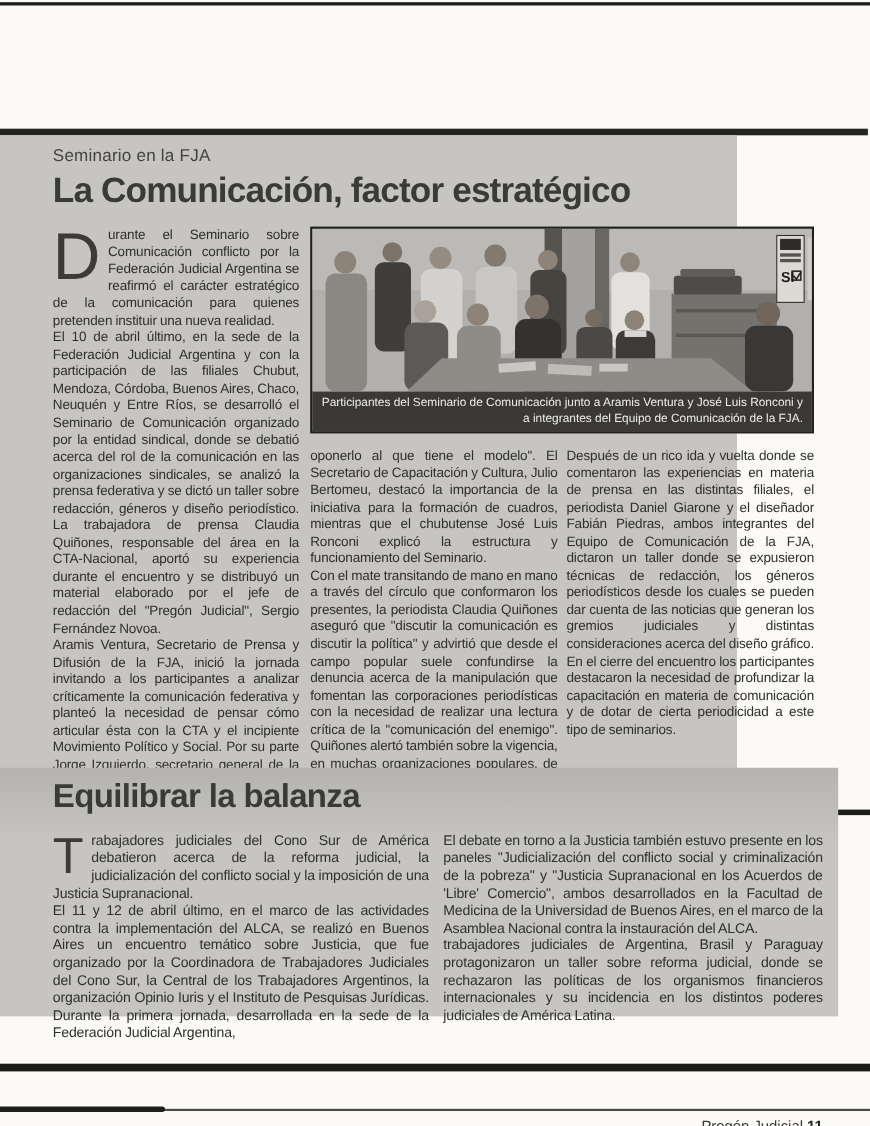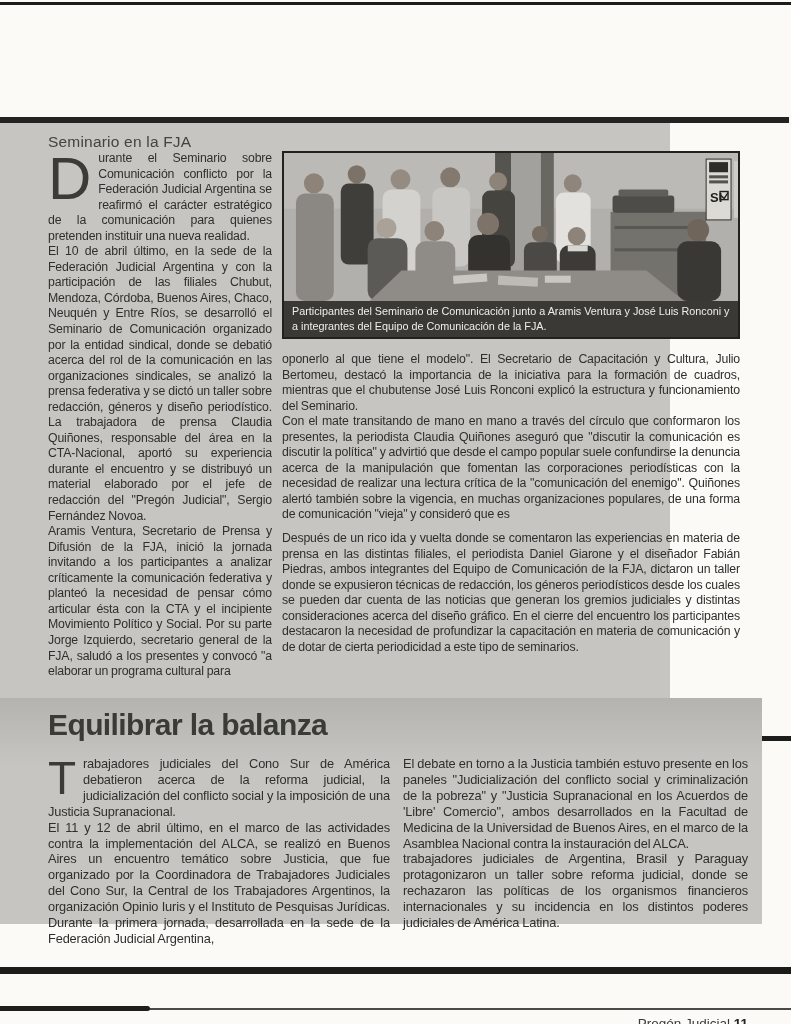--- a/index.html
+++ b/index.html
@@ -22,42 +22,42 @@
   .kicker { font-size:15.5px; color:#434340; letter-spacing:0.2px; margin-top:2px; }
   .headline1 {
     font-size:32px; font-weight:700; color:#3a3a37;
     letter-spacing:-0.8px; margin-top:4px; margin-bottom:14px;
   }
   .body-row { display:flex; gap:10px; }
   .col { text-align:justify; font-size:12.3px; line-height:15.55px; letter-spacing:-0.15px; word-spacing:-0.4px; hyphens:auto; }
   .col p { margin:0; }
   .col1 { width:224px; flex:none; }
   .right-block { width:458px; flex:none; }
-  .two-cols { display:flex; gap:8px; margin-top:13px;flex-direction:column; }
+  .two-cols { display:flex; gap:8px; margin-top:13px; }
   .two-cols .col { flex:1; }
 
   .dropcap {
     float:left; font-size:60px; line-height:49px; padding:3px 7px 0 0;
     font-weight:400; color:#3c3b38;
   }
   .dropcap-sm {
     float:left; font-size:46px; line-height:38px; padding:3px 7px 0 0;
     font-weight:400; color:#3c3b38;
   }
 
   
   .photo-frame {
     width:458px; height:188px; border:2px solid #21211f; background:#b4b2ae;
     display:flex; flex-direction:column;
   }
   .photo-art { width:100%; height:148px; display:block; }
   .photo-caption {
     flex:1; background:#3a3936; color:#efeeea;
     font-size:10.8px; line-height:1.38; padding:3px 8px 2px 8px;
-    text-align:left; letter-spacing:0;
+    text-align:right; letter-spacing:0;
   }
 
   
   .rule-divider { position:absolute; top:736px; left:0; width:791px; height:5px; background:#1d1d1b; }
   .section2 {
     position:absolute; top:698px; left:0; width:762px; height:226px;
     background:linear-gradient(#b4b3af, #c6c5c1 30%);
     padding:8px 14px 0 48px;
   }
   .headline2 { font-size:30px; font-weight:700; color:#3a3a37; letter-spacing:-0.6px; margin-top:2px; margin-bottom:14px; }
@@ -74,20 +74,21 @@
   .hairline-bottom-wedge { position:absolute; top:1006px; left:0; width:150px; height:5px; background:#1e1e1c; border-radius:0 3px 3px 0; }
 </style>
 </head>
 <body>
 
 <div class="hairline-top"></div>
 <div class="rule-masthead"></div>
 
 <div class="section1">
   <div class="kicker">Seminario en la FJA</div>
+  <h1 class="headline1">La Comunicación, factor estratégico</h1>
 
   <div class="body-row">
 
     <div class="col col1">
       <p><span class="dropcap">D</span><span>urante el Seminario sobre Comunicación conflicto por la Federación Judicial Argentina se reafirmó el carácter estratégico de la comunicación para quienes pretenden instituir una nueva realidad.</span></p>
       <p>El 10 de abril último, en la sede de la Federación Judicial Argentina y con la participación de las filiales Chubut, Mendoza, Córdoba, Buenos Aires, Chaco, Neuquén y Entre Ríos, se desarrolló el Seminario de Comunicación organizado por la entidad sindical, donde se debatió acerca del rol de la comunicación en las organizaciones sindicales, se analizó la prensa federativa y se dictó un taller sobre redacción, géneros y diseño periodístico. La trabajadora de prensa Claudia Quiñones, responsable del área en la CTA-Nacional, aportó su experiencia durante el encuentro y se distribuyó un material elaborado por el jefe de redacción del "Pregón Judicial", Sergio Fernández Novoa.</p>
       <p>Aramis Ventura, Secretario de Prensa y Difusión de la FJA, inició la jornada invitando a los participantes a analizar críticamente la comunicación federativa y planteó la necesidad de pensar cómo articular ésta con la CTA y el incipiente Movimiento Político y Social. Por su parte Jorge Izquierdo, secretario general de la FJA, saludó a los presentes y convocó "a elaborar un programa cultural para</p>
     </div>
 
     <div class="right-block">

